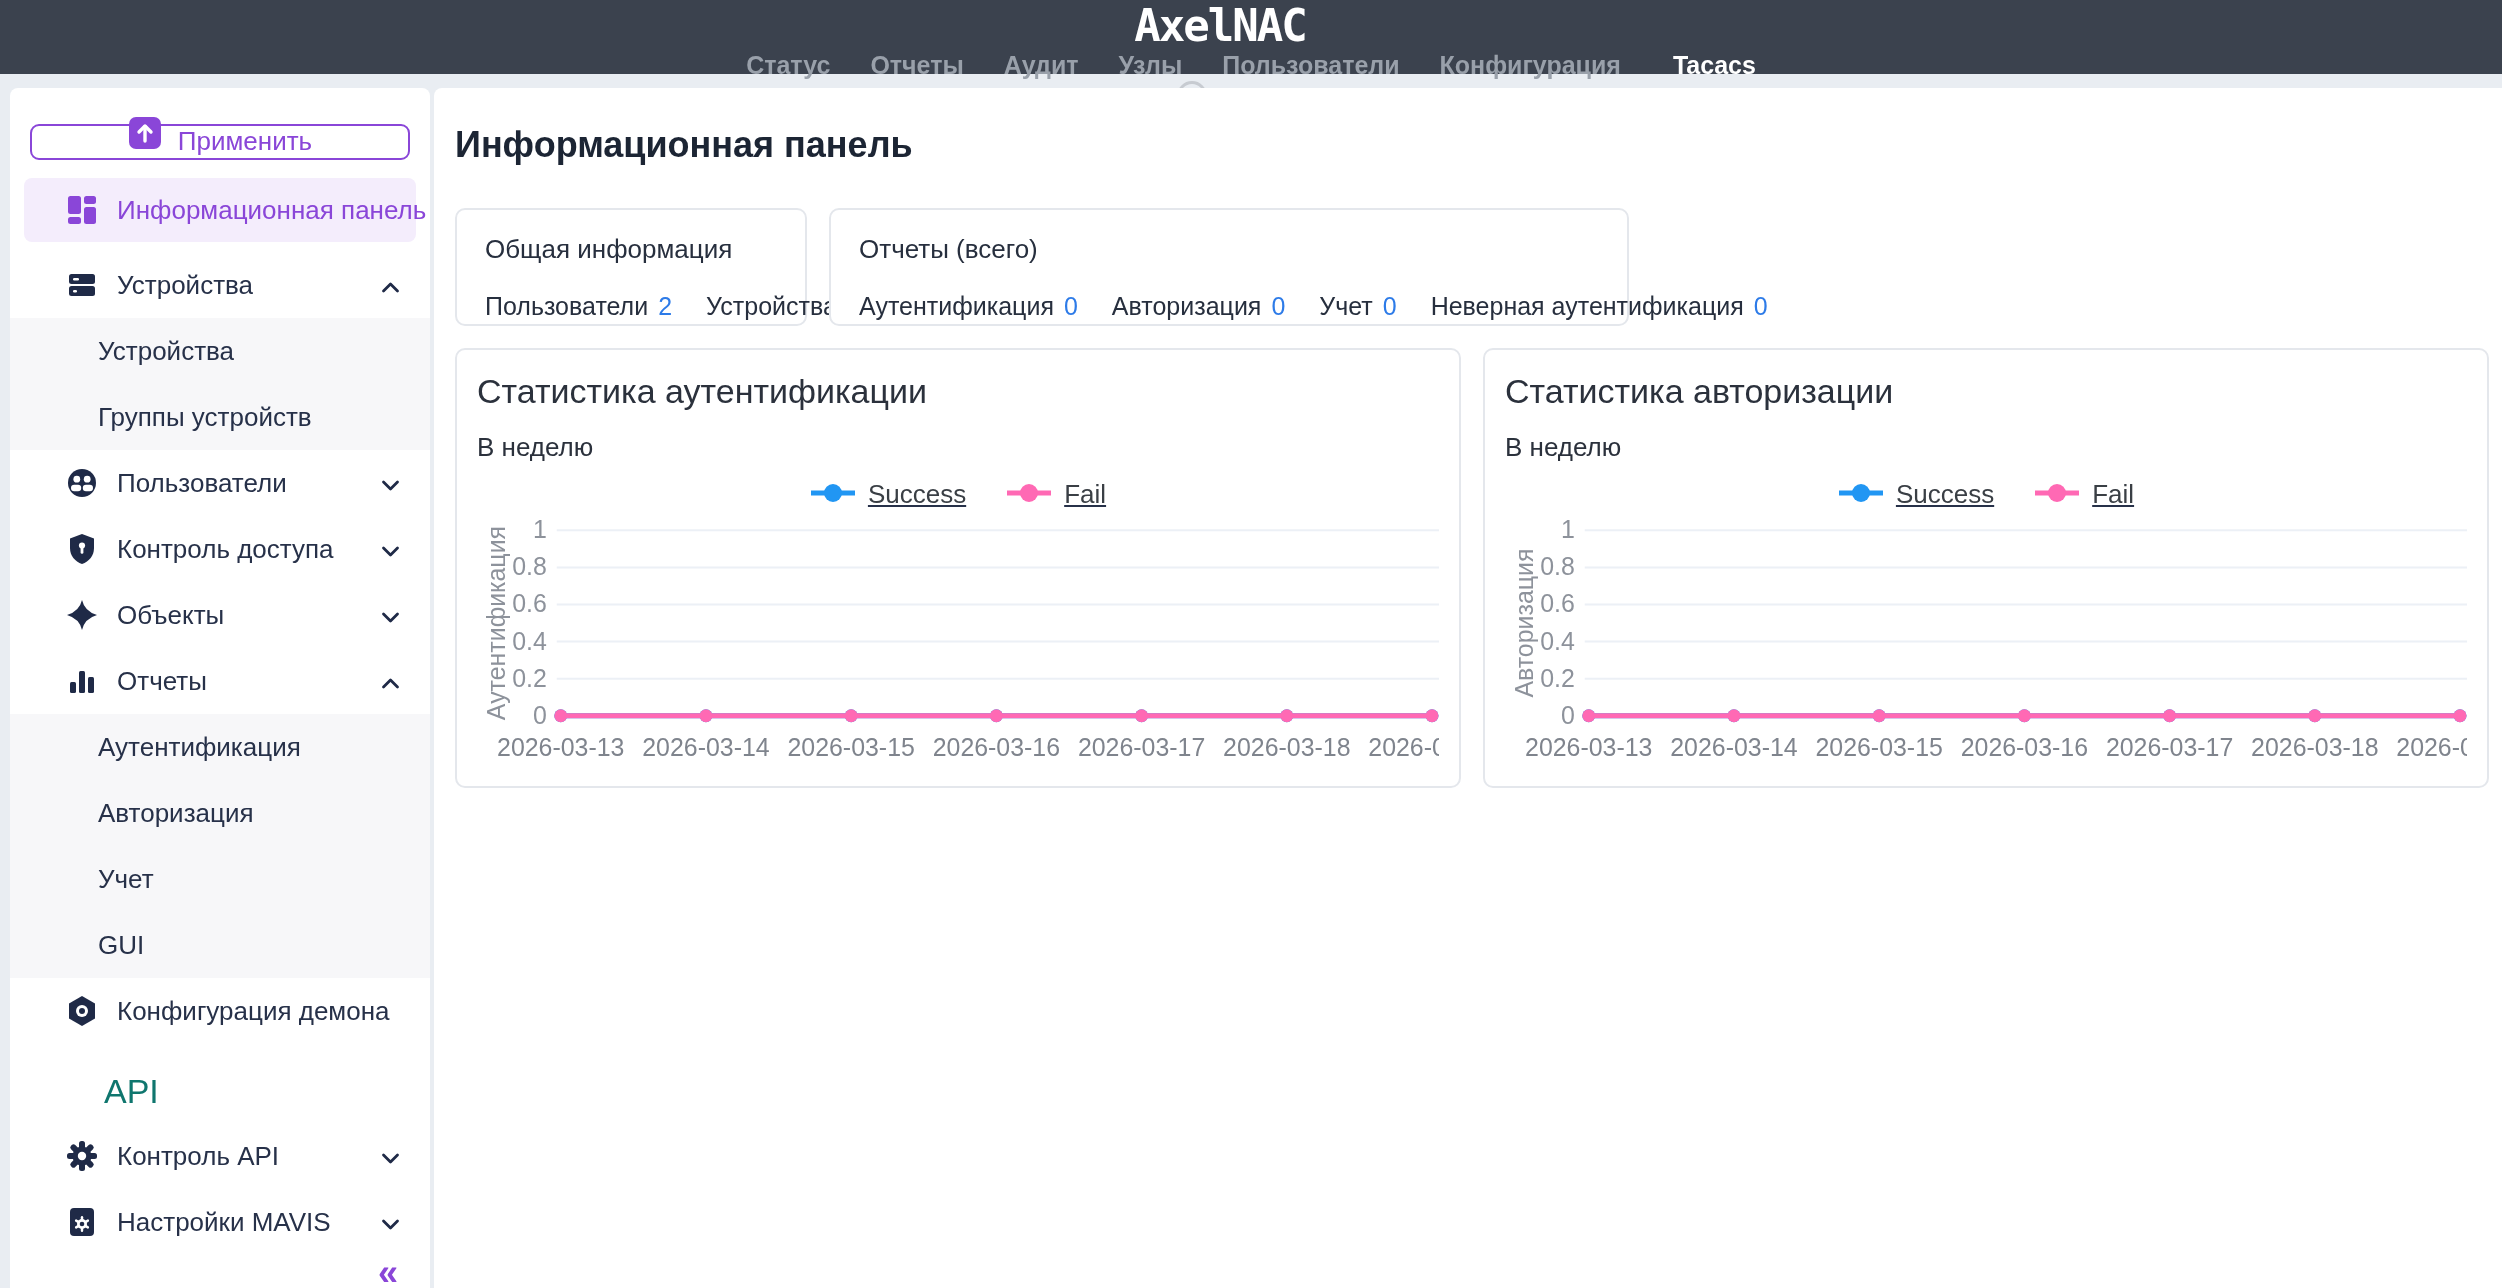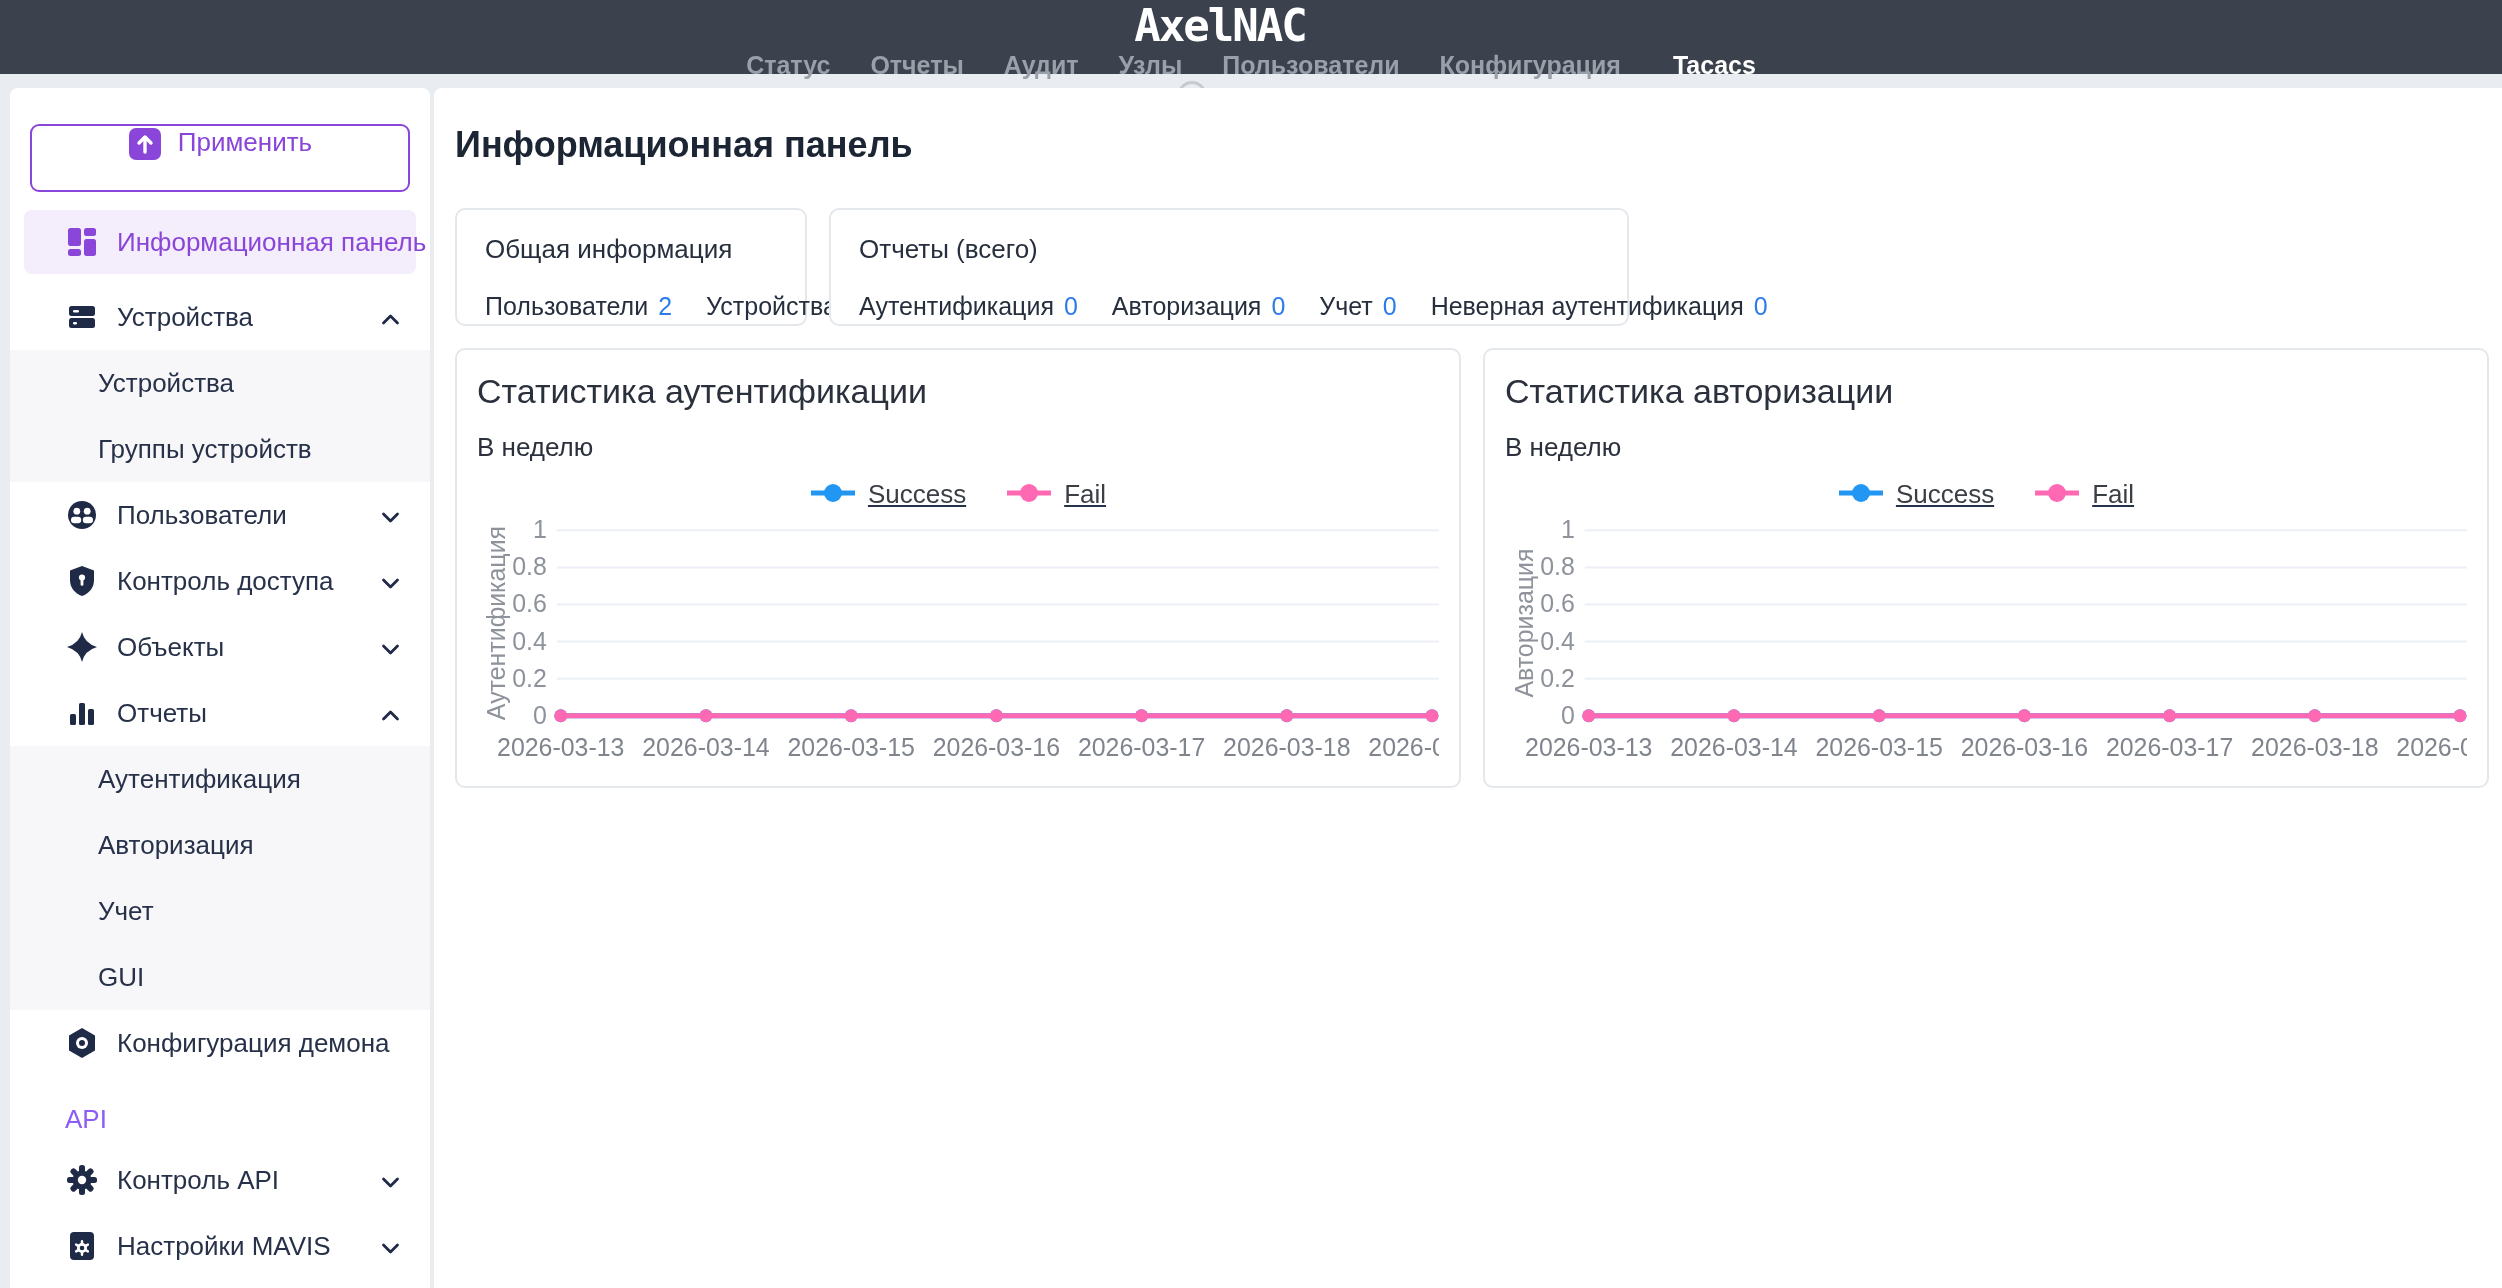--- a/index.html
+++ b/index.html
@@ -27,42 +27,42 @@
   .username { color: #c7cbd1; font-size: 25px; font-weight: 700; }
   .caret { margin-left: 4px; display: flex; align-items: center; }
   .bell { margin-left: 30px; display: flex; align-items: center; cursor: pointer; }
   
   .sidebar {
     position: absolute; left: 10px; top: 88px; bottom: 0; width: 420px;
     background: #ffffff; border-radius: 8px 8px 0 0;
     padding-top: 36px; display: flex; flex-direction: column; overflow: hidden;
   }
   .apply-btn {
-    margin: 0 20px 18px; height: 68px; flex: none;
+    margin: 0 20px 18px; height: 36px; flex: none;
     border: 2px solid var(--accent, #8a46d8); border-radius: 9px; background: #fff;
     color: var(--accent, #8a46d8); font-size: 26px; font-family: inherit;
-    display: flex; align-items: flex-start; justify-content: center; gap: 16px; cursor: pointer;
+    display: flex; align-items: flex-end; justify-content: center; gap: 16px; cursor: pointer;
   }
   .sb-menu { flex: 1; display: flex; flex-direction: column; }
   .sb-item {
     height: 66px; flex: none; display: flex; align-items: center;
     padding: 0 30px 0 55px; gap: 18px; font-size: 26px; color: #273149; cursor: pointer;
   }
   .sb-item .sb-ic { width: 34px; display: flex; justify-content: center; flex: none; }
   .sb-item .sb-label { flex: 1; white-space: nowrap; }
   .sb-item.active {
     margin: 0 14px 10px; padding: 0 16px 0 41px; height: 64px; border-radius: 8px;
     background: var(--accent-bg, #f4edfc); color: var(--accent, #8a46d8);
   }
   .sb-subgroup { background: #f7f7f9; flex: none; }
   .sb-subitem {
     height: 66px; display: flex; align-items: center; padding-left: 88px;
     font-size: 26px; color: #273149; cursor: pointer;
   }
-  .sb-heading { padding: 28px 0 12px 55px; color: #8b5cf6; font-size: 26px; flex: none; }
+  .sb-heading { padding: 28px 0 12px 55px; color: #0f766e; font-size: 34px; flex: none; margin-left: 39px; }
   .collapse-btn {
     margin-top: auto; flex: none; text-align: right; padding: 0 32px 18px 0;
     color: var(--accent, #8a46d8); font-size: 36px; font-weight: bold; cursor: pointer; line-height: 1;
   }
   
   .main {
     position: absolute; left: 434px; top: 88px; right: 0; bottom: 0;
     background: #ffffff; border-radius: 8px 0 0 0;
     padding: 36px 13px 0 21px; overflow: hidden;
   }

